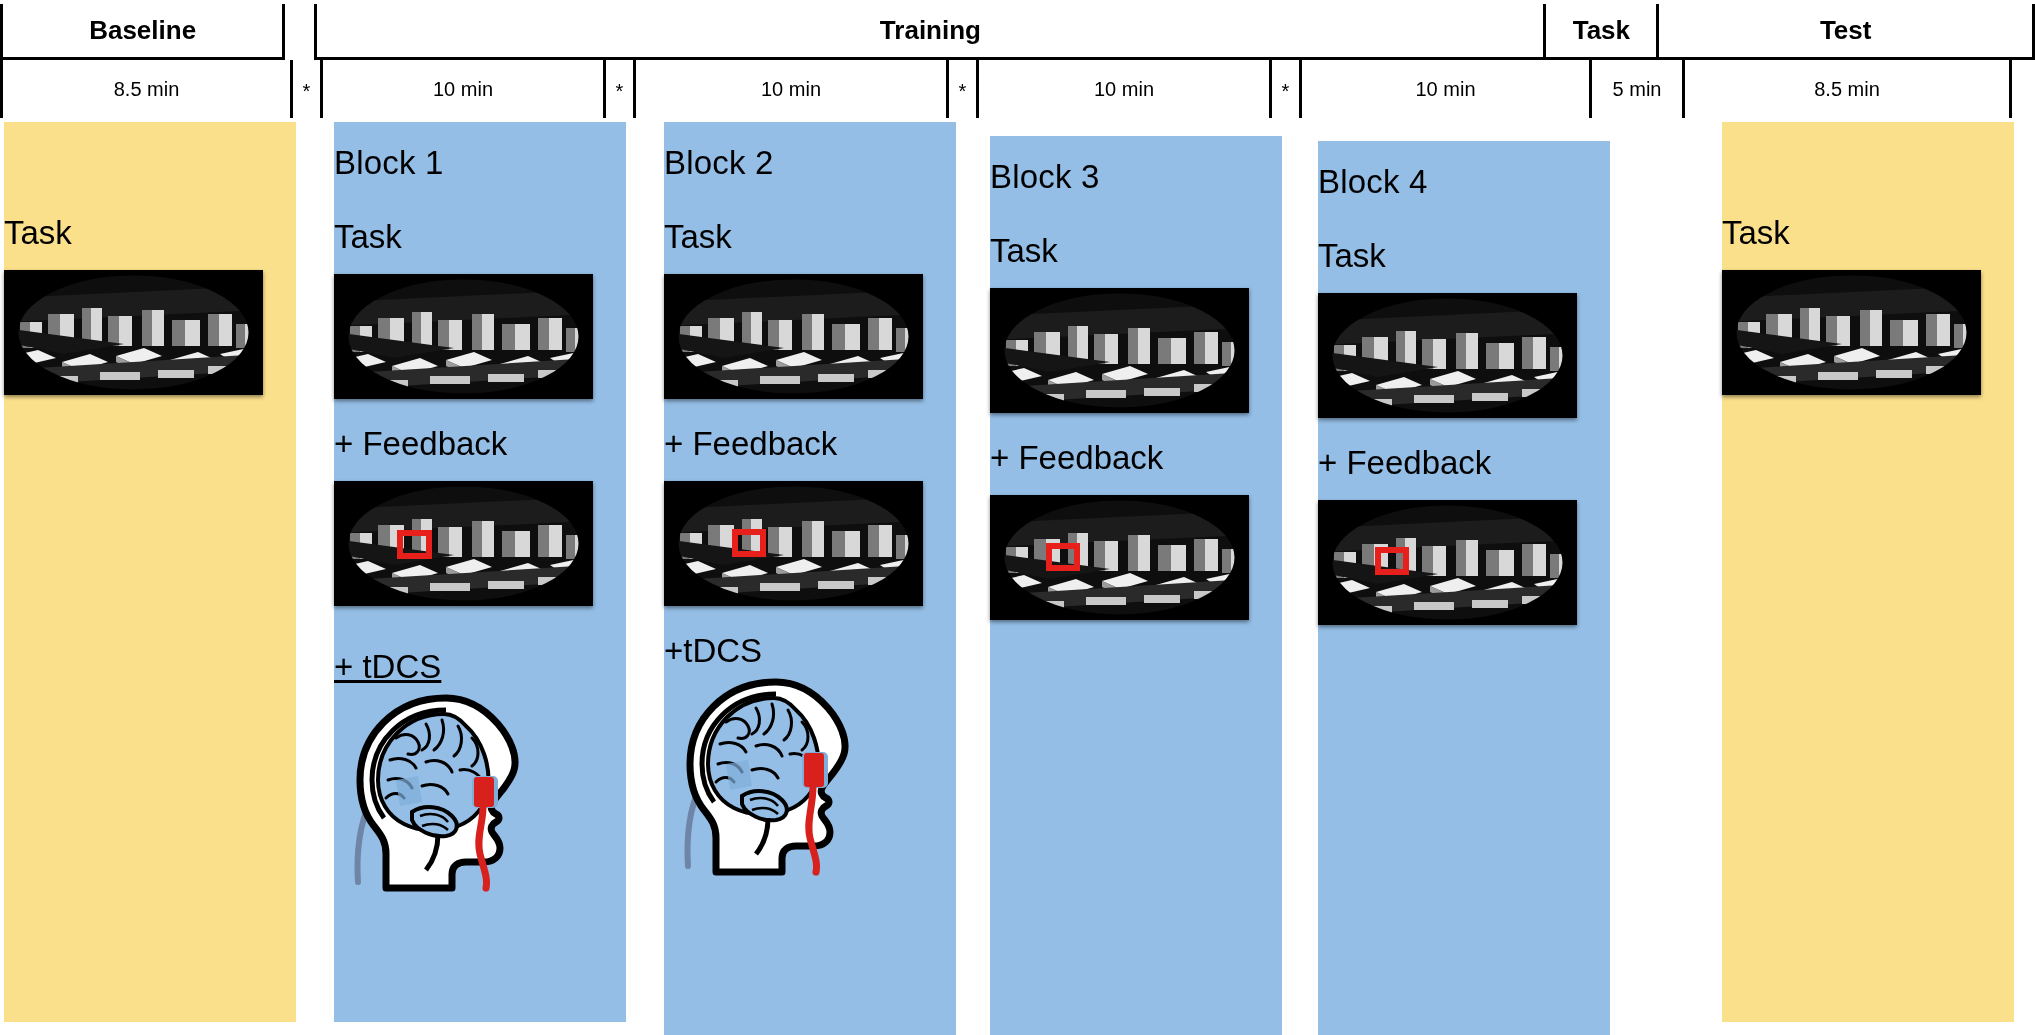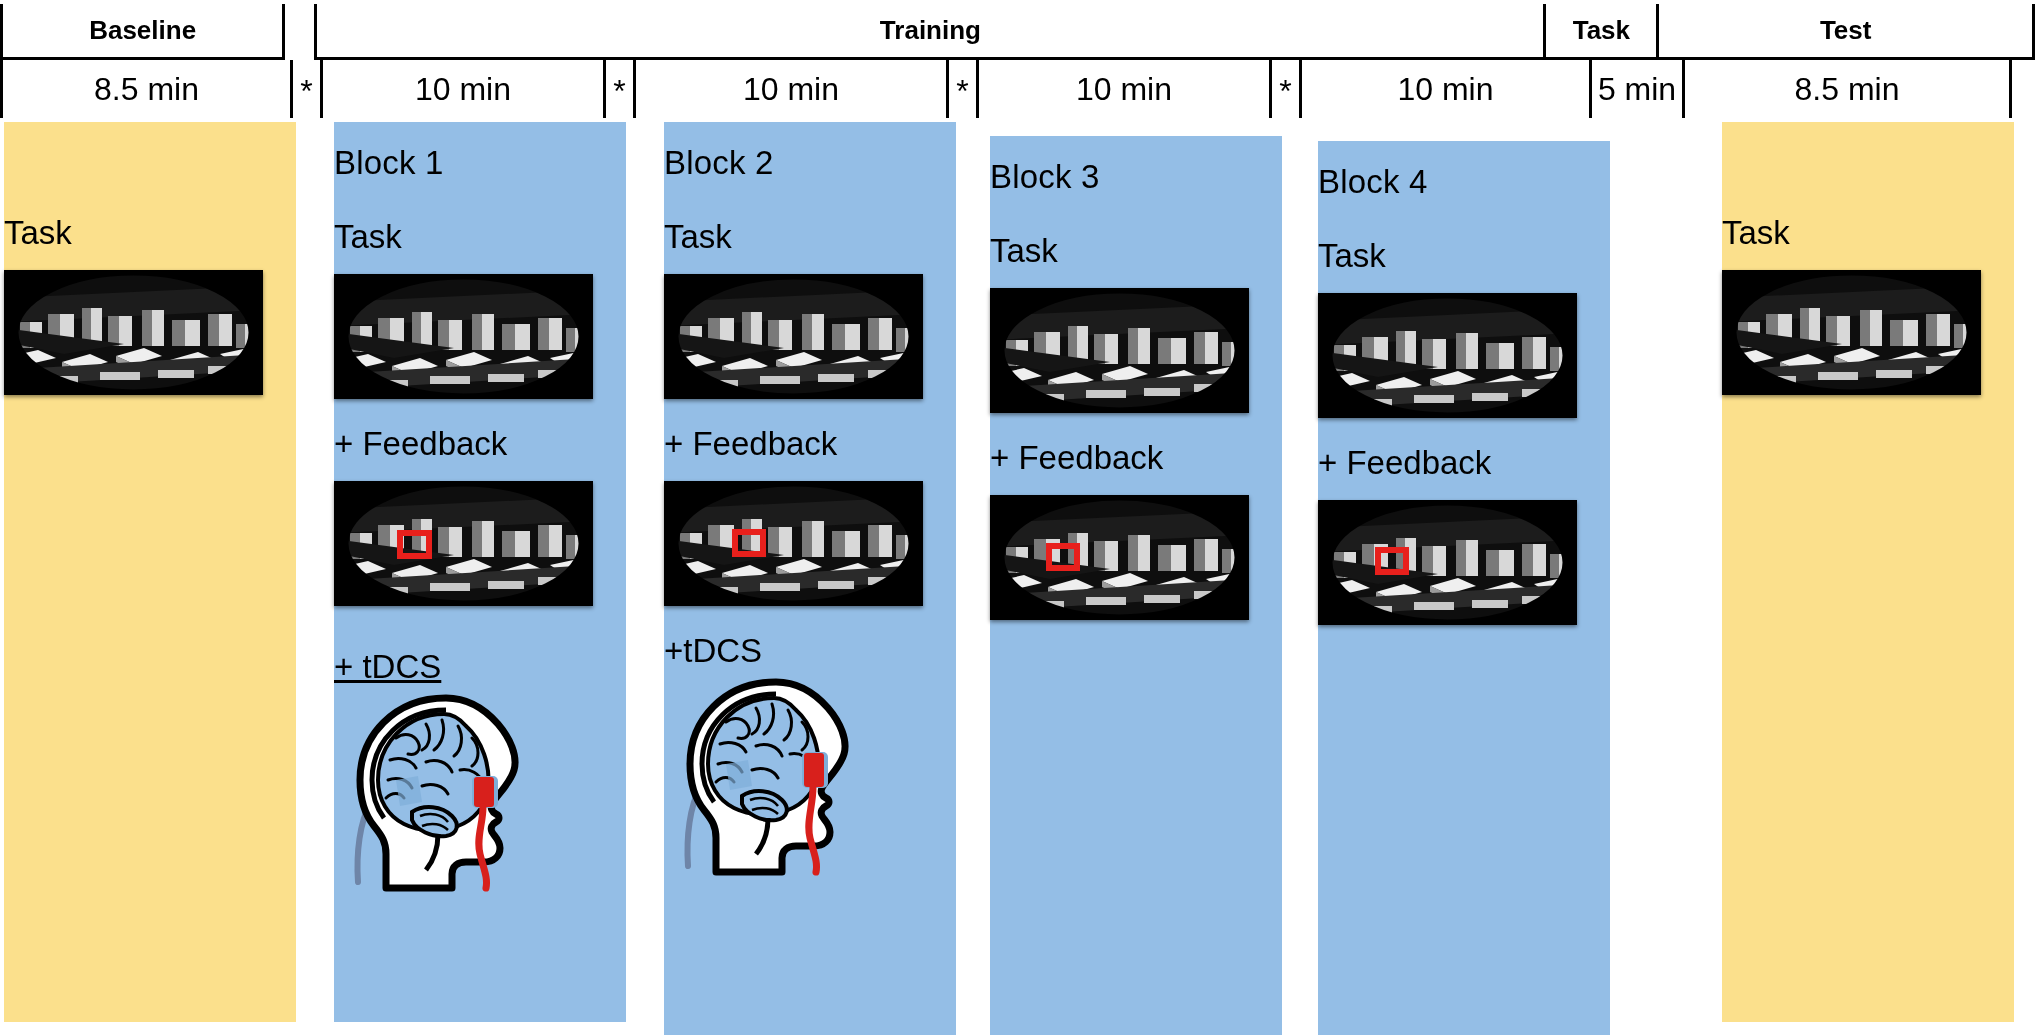--- a/index.html
+++ b/index.html
@@ -37,21 +37,21 @@
     box-sizing: border-box;
     display: flex;
     align-items: center;
     justify-content: center;
     height: 100%;
     font-size: 26px;
     color: #000;
     white-space: nowrap;
   }
   .cell.bold { font-weight: bold; }
-  .cell.dur  { font-weight: normal; font-size: 32px; text-align: right; }
+  .cell.dur  { font-weight: normal; font-size: 20px; text-align: right; }
   .bl { border-left: 3px solid #000; }
   .br { border-right: 3px solid #000; }
   .bb { border-bottom: 3px solid #000; }
   .spacer { background: #fff; }
 
   
   .ast {
     font-size: 30px;
     line-height: 1;
     padding-top: 4px;

